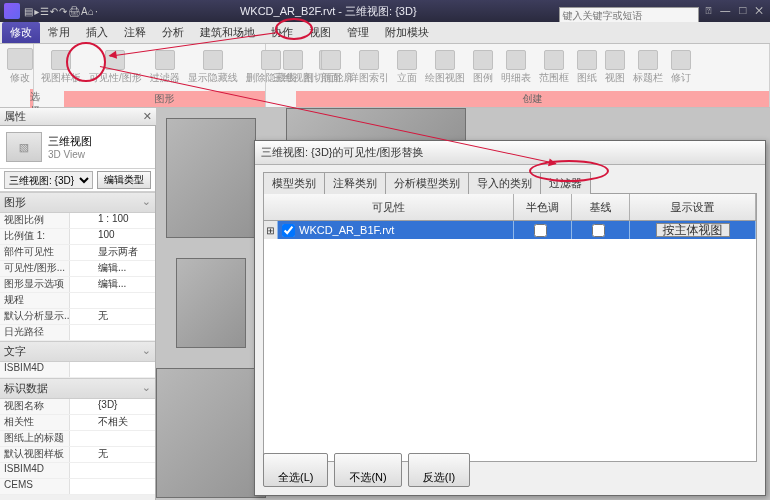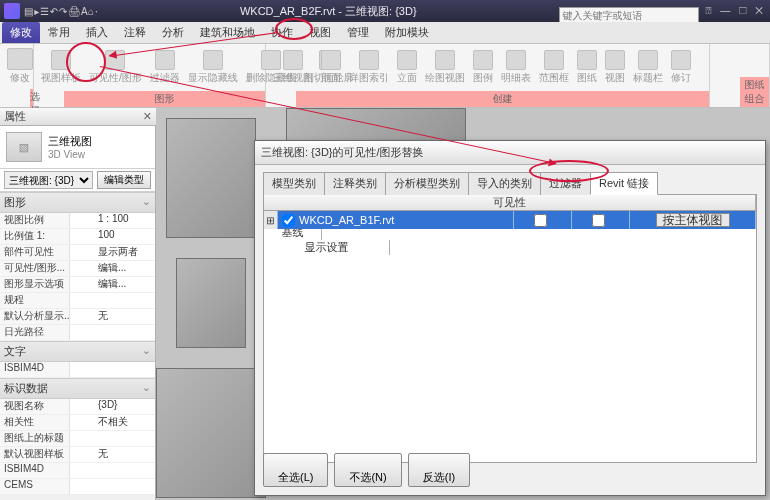--- a/index.html
+++ b/index.html
@@ -50,21 +50,21 @@
 .viewport .block { position: absolute; background: linear-gradient(135deg, #b8b8b8, #949494); border: 1px solid #707070; }
 
 
 .dialog { position: absolute; left: 254px; top: 140px; width: 512px; height: 356px; background: #f0f0f0; border: 1px solid #6a6a6a; box-shadow: 2px 2px 6px rgba(0,0,0,0.3); }
 .dialog-title { height: 24px; background: linear-gradient(#fdfdfd, #e0e0e0); border-bottom: 1px solid #b0b0b0; display: flex; align-items: center; padding: 0 6px; font-size: 11px; color: #333; }
 .dialog-tabs { display: flex; margin: 6px 8px 0 8px; border-bottom: 1px solid #a0a0a0; }
 .dialog-tabs .dtab { padding: 3px 8px; font-size: 11px; color: #333; border: 1px solid #a0a0a0; border-bottom: none; background: #e8e8e8; margin-right: -1px; cursor: pointer; position: relative; top: 1px; }
 .dialog-tabs .dtab.active { background: #fff; border-bottom: 1px solid #fff; }
 
 .dialog-body { margin: 0 8px; background: #fff; border: 1px solid #a0a0a0; border-top: none; height: 268px; display: flex; flex-direction: column; }
-.grid-head { display: flex; height: 16px; background: linear-gradient(#f8f8f8, #e4e4e4); border-bottom: 1px solid #a0a0a0; flex-direction: column; }
+.grid-head { display: flex; height: 27px; background: linear-gradient(#f8f8f8, #e4e4e4); border-bottom: 1px solid #a0a0a0; }
 .grid-head .gh { border-right: 1px solid #b0b0b0; display: flex; align-items: center; justify-content: center; font-size: 11px; color: #333; }
 .gh-vis { flex: 1; }
 .gh-half { width: 58px; }
 .gh-base { width: 58px; }
 .gh-disp { width: 126px; }
 .grid-row { display: flex; height: 18px; background: #3373d4; color: #fff; align-items: center; }
 .grid-row .gc { border-right: 1px solid #90b8e8; height: 100%; display: flex; align-items: center; font-size: 10px; padding: 0 4px; }
 .grid-row .corner { width: 14px; background: #e8e8e8; color: #333; justify-content: center; }
 .grid-row input[type=checkbox] { margin-right: 4px; }
 .grid-row .mini-btn { background: #e8e8e8; color: #333; border: 1px solid #888; font-size: 12px; padding: 0 6px; height: 14px; line-height: 12px; }
@@ -186,24 +186,20 @@
           <div class="ico"></div>
           <span>标题栏</span>
         </div>
       <div class="ribbon-item">
           <div class="ico"></div>
           <span>修订</span>
         </div>
     </div>
     <div class="ribbon-group-label">创建</div>
   </div>
-  <div class="ribbon-group" style="width:60px">
-    <div class="ribbon-items"></div>
-    <div class="ribbon-group-label">图纸组合</div>
-  </div>
 </div>
 
 <div class="panel-header" style="position:absolute;left:0;top:108px;width:156px">
   <span>属性</span>
   <span class="x">✕</span>
 </div>
 
 <div class="leftpanel" style="top:126px;height:374px">
   <div class="thumb-row">
     <div class="thumb">▧</div>
@@ -306,21 +302,20 @@
 </div>
 
 <div class="dialog">
   <div class="dialog-title">三维视图: {3D}的可见性/图形替换</div>
   <div class="dialog-tabs">
     <div class="dtab">模型类别</div>
     <div class="dtab">注释类别</div>
     <div class="dtab">分析模型类别</div>
     <div class="dtab">导入的类别</div>
     <div class="dtab">过滤器</div>
-    <div class="dtab active">Revit 链接</div>
   </div>
   <div class="dialog-body">
     <div class="grid-head">
       <div class="gh gh-vis">可见性</div>
       <div class="gh gh-half">半色调</div>
       <div class="gh gh-base">基线</div>
       <div class="gh gh-disp">显示设置</div>
     </div>
     <div class="grid-row">
       <div class="gc corner">⊞</div>

